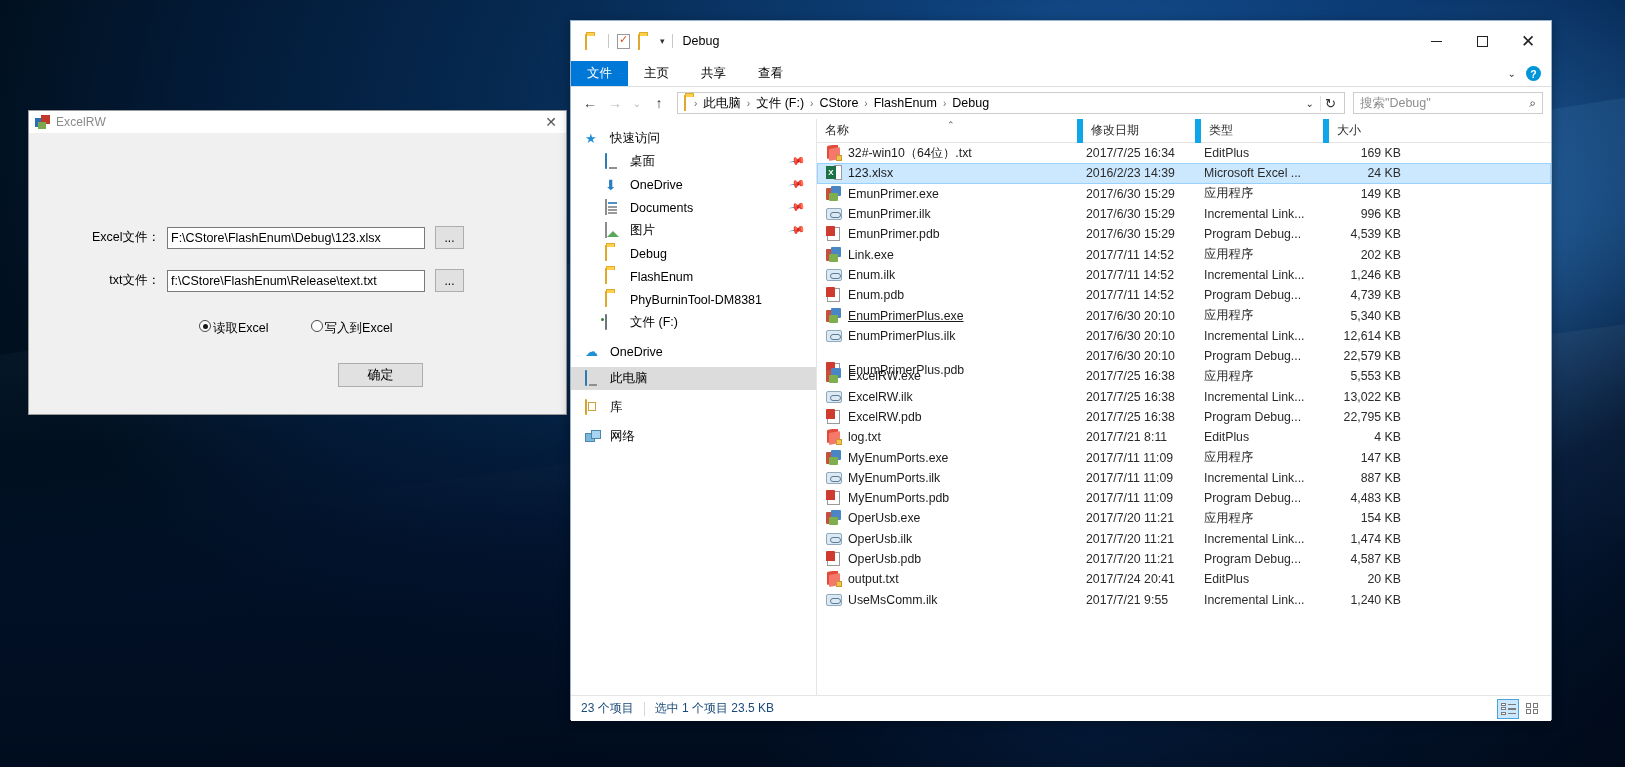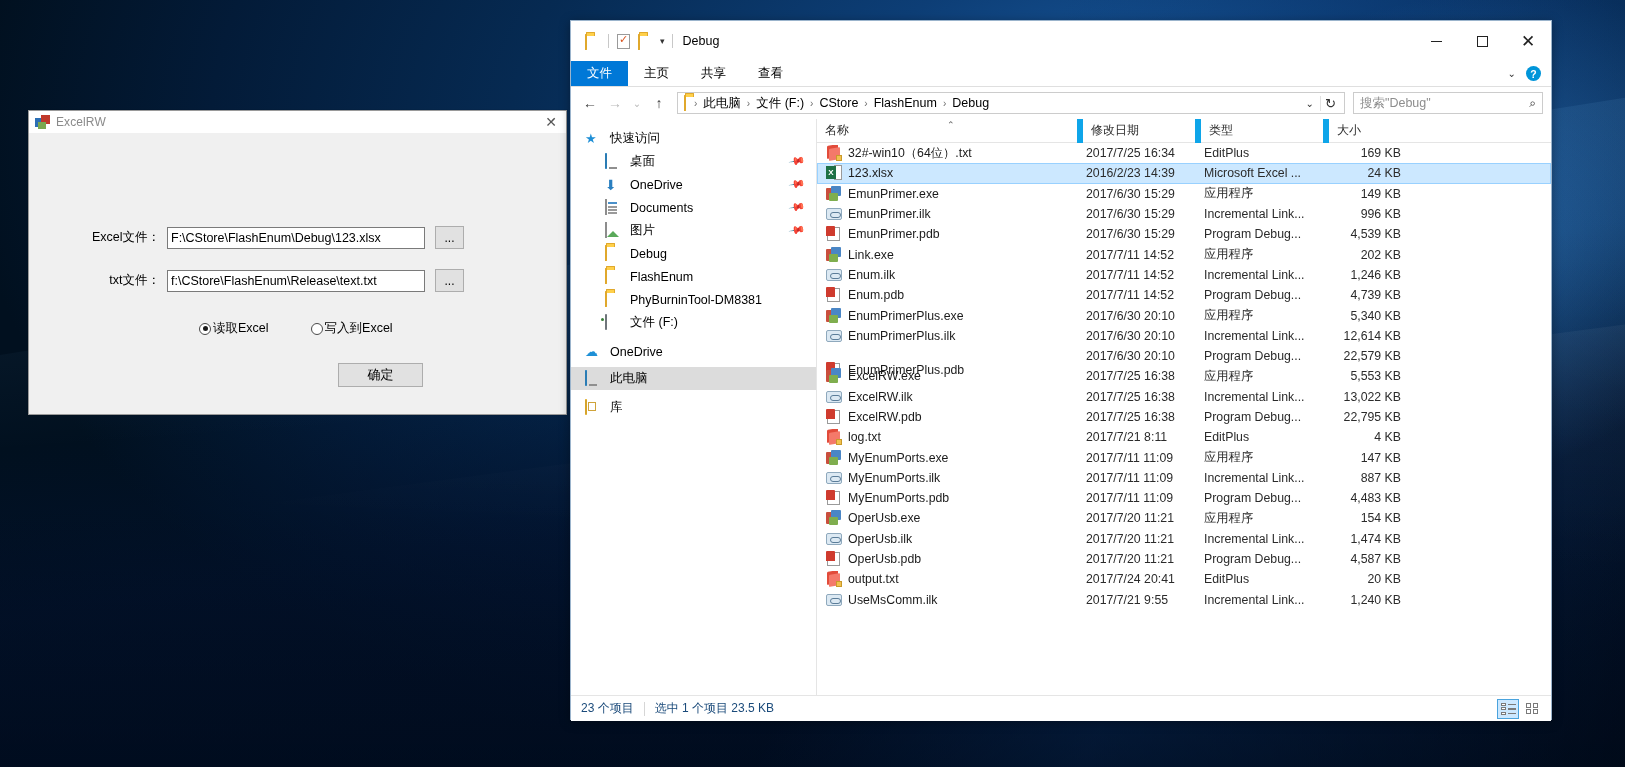--- a/index.html
+++ b/index.html
@@ -74,21 +74,21 @@
     border: 1px solid #7a7a7a; background:#fff;
     height: 22px; font-size: 12.5px; color:#000;
     padding: 0 3px; outline: none;
     font-family: "Liberation Sans", sans-serif;
   }
   .frm-btn {
     border: 1px solid #adadad; background: #e1e1e1;
     font-size: 12px; color:#000; cursor: default;
     font-family: "Liberation Sans", sans-serif;
   }
-  .radio-wrap { display:flex; align-items:center; font-size:12.5px; color:#000; cursor: default;}
+  .radio-wrap { display:flex; font-size:12.5px; color:#000; cursor: default;}
   .radio {
     width: 12px; height: 12px; border-radius: 50%;
     border: 1px solid #4a4a4a; background: #fff;
     display:inline-block; position: relative; margin-right: 2px; flex:none;
   }
   .radio.on::after {
     content:""; position:absolute; left:2.5px; top:2.5px;
     width: 5px; height:5px; border-radius:50%; background:#1b1b1b;
   }
 
@@ -426,20 +426,24 @@
           <span>OneDrive</span>
         </div>
         <div class="nav-item sel" style="margin-top: 4px;">
           <span class="ico"><span class="ico-monitor"></span></span>
           <span>此电脑</span>
         </div>
         <div class="nav-item" style="margin-top: 6px;">
           <span class="ico"><span class="ico-lib"></span></span>
           <span>库</span>
         </div>
+        <div class="nav-item" style="margin-top: 6px;">
+          <span class="ico"><span class="ico-net"></span></span>
+          <span>网络</span>
+        </div>
       </div>
     <div class="listpane">
       <div class="col-head">
         <div class="ch" style="width:260px;">
           <span class="sortmark">⌃</span>
           <span>名称</span>
         </div>
         <div class="ch" style="width:118px;">
           <span>修改日期</span>
         </div>
@@ -517,21 +521,21 @@
           <div class="row">
             <span class="cell-name" style="width:260px;">
               <span class="fico"><span class="fi-pdb"><span class="r"></span><span class="r2"></span></span></span>
               <span>Enum.pdb</span>
             </span>
             <span class="cell-date" style="width:118px;">2017/7/11 14:52</span>
             <span class="cell-type" style="width:128px;">Program Debug...</span>
             <span class="cell-size" style="width:90px;">4,739 KB</span>
           </div>
           <div class="row">
-            <span class="cell-name" style="width:260px;">
+            <span class="cell-name" style="width:260px;text-decoration:underline;">
               <span class="fico"><span class="fi-exe"><span class="a"></span><span class="b"></span><span class="c"></span></span></span>
               <span>EnumPrimerPlus.exe</span>
             </span>
             <span class="cell-date" style="width:118px;">2017/6/30 20:10</span>
             <span class="cell-type" style="width:128px;">应用程序</span>
             <span class="cell-size" style="width:90px;">5,340 KB</span>
           </div>
           <div class="row">
             <span class="cell-name" style="width:260px;">
               <span class="fico"><span class="fi-ilk"><span class="o"></span></span></span>

